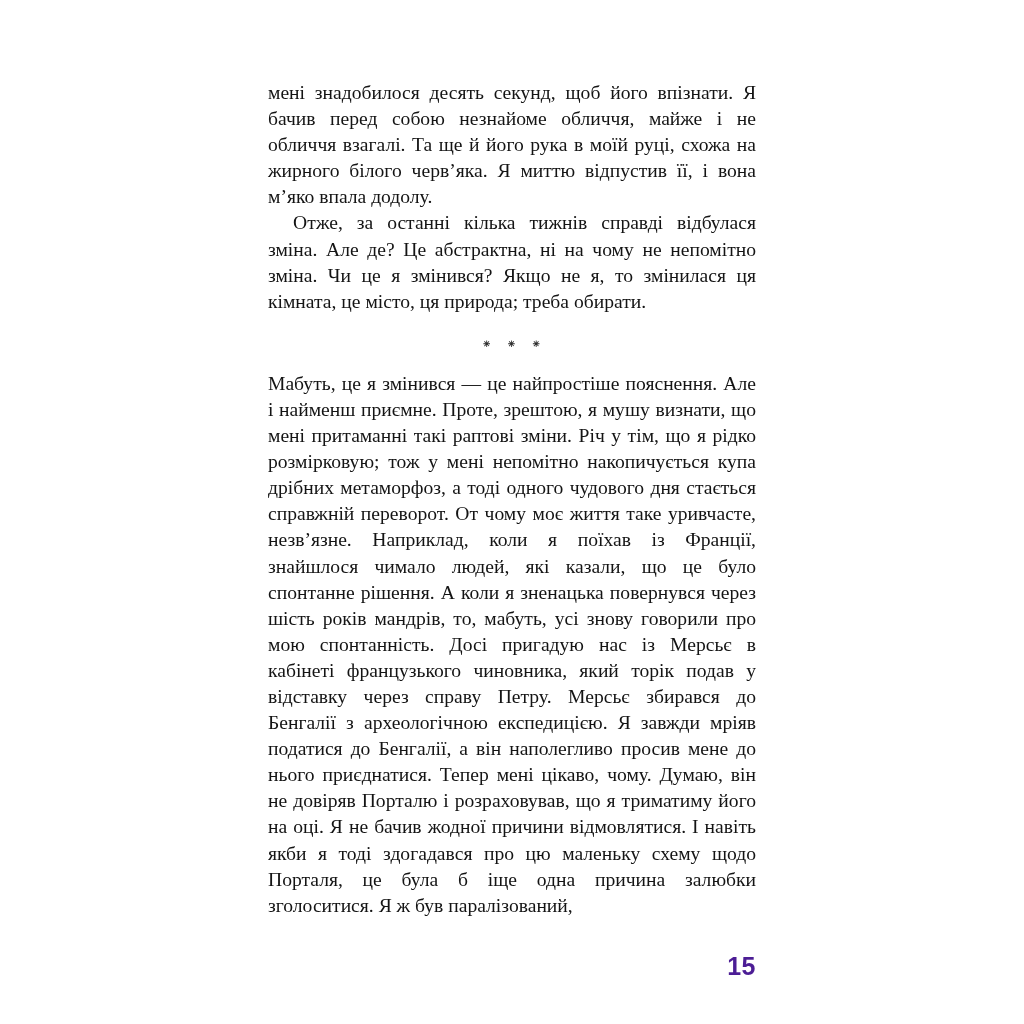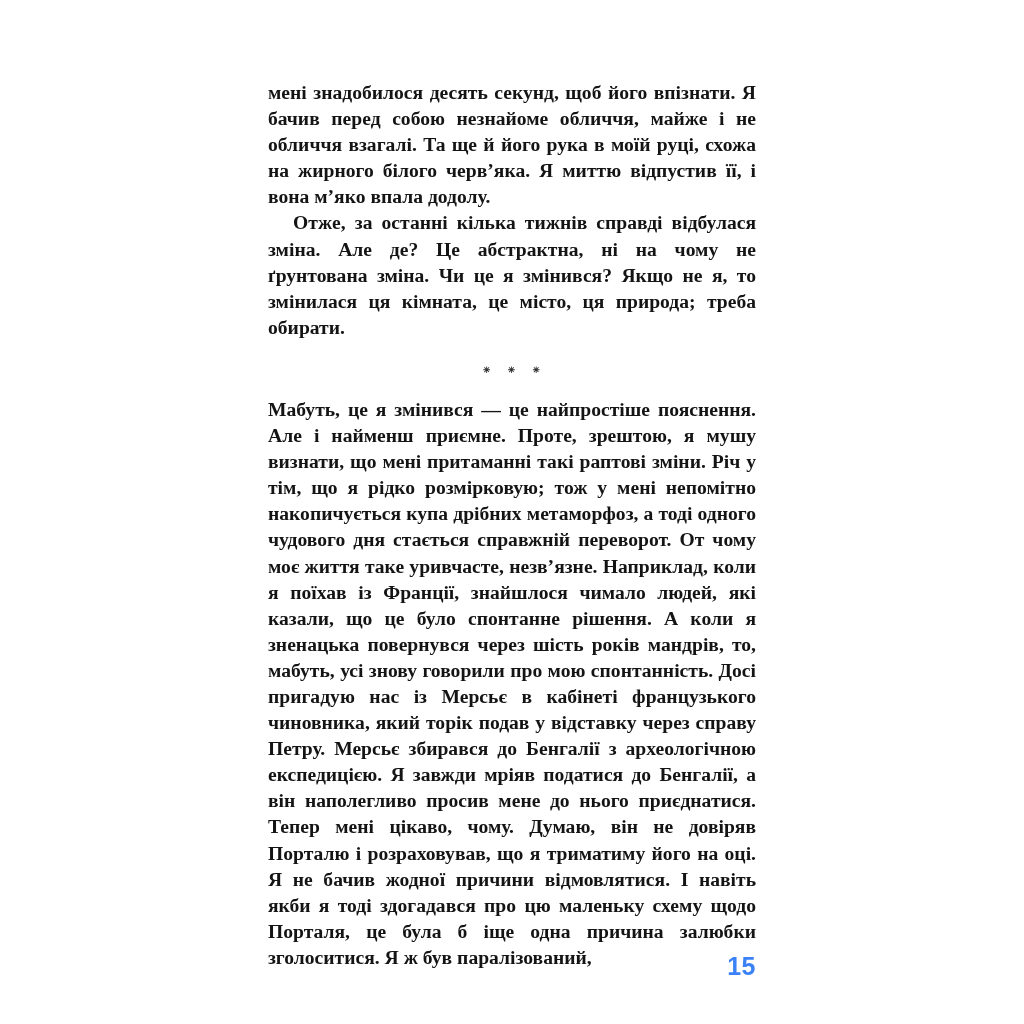--- a/index.html
+++ b/index.html
@@ -30,21 +30,20 @@
     width: 488px;
   }
 
   .para {
     margin: 0;
     font-size: 19.6px;
     line-height: 26.1px;
     text-align: justify;
     text-justify: inter-word;
     color: #141414;
-    font-weight: bold;
     -webkit-font-smoothing: antialiased;
   }
 
   .para.indent {
     text-indent: 25px;
   }
 
   .para.no-indent {
     text-indent: 0;
   }
@@ -67,37 +66,37 @@
     transform: translateX(3px);
   }
 
   .page-number {
     position: absolute;
     right: 268px;
     bottom: 45px;
     font-size: 25px;
     font-weight: 700;
     letter-spacing: 0.5px;
-    color: #3b82f6;
+    color: #4c1d95;
     font-family: "Liberation Sans", "DejaVu Sans", sans-serif;
     text-align: right;
     line-height: 1;
   }
 </style>
 </head>
 <body>
 
 <div class="page">
 
   <div class="text-column">
 
     <p class="para no-indent">мені знадобилося десять секунд, щоб його впізнати. Я бачив перед собою незнайоме обличчя, майже і не обличчя взагалі. Та ще й його рука в моїй руці, схожа на жирного білого черв’яка. Я миттю відпустив її, і вона м’яко впала додолу.</p>
 
 
-    <p class="para indent">Отже, за останні кілька тижнів справді відбулася зміна. Але де? Це абстрактна, ні на чому не ґрунтована зміна. Чи це я змінився? Якщо не я, то змінилася ця кімната, це місто, ця природа; треба обирати.</p>
+    <p class="para indent">Отже, за останні кілька тижнів справді відбулася зміна. Але де? Це абстрактна, ні на чому не непомітно зміна. Чи це я змінився? Якщо не я, то змінилася ця кімната, це місто, ця природа; треба обирати.</p>
 
     <div class="section-break">
       <span class="ornament">⁕ ⁕ ⁕</span>
     </div>
 
     <p class="para no-indent">Мабуть, це я змінився — це найпростіше пояснення. Але і найменш приємне. Проте, зрештою, я мушу визнати, що мені притаманні такі раптові зміни. Річ у тім, що я рідко розмірковую; тож у мені непомітно накопичується купа дрібних метаморфоз, а тоді одного чудового дня стається справжній переворот. От чому моє життя таке уривчасте, незв’язне. Наприклад, коли я поїхав із Франції, знайшлося чимало людей, які казали, що це було спонтанне рішення. А коли я зненацька повернувся через шість років мандрів, то, мабуть, усі знову говорили про мою спонтанність. Досі пригадую нас із Мерсьє в кабінеті французького чиновника, який торік подав у відставку через справу Петру. Мерсьє збирався до Бенгалії з археологічною експедицією. Я завжди мріяв податися до Бенгалії, а він наполегливо просив мене до нього приєднатися. Тепер мені цікаво, чому. Думаю, він не довіряв Порталю і розраховував, що я триматиму його на оці. Я не бачив жодної причини відмовлятися. І навіть якби я тоді здогадався про цю маленьку схему щодо Порталя, це була б іще одна причина залюбки зголоситися. Я ж був паралізований,</p>
 
   </div>
 
   <div class="page-number">15</div>

